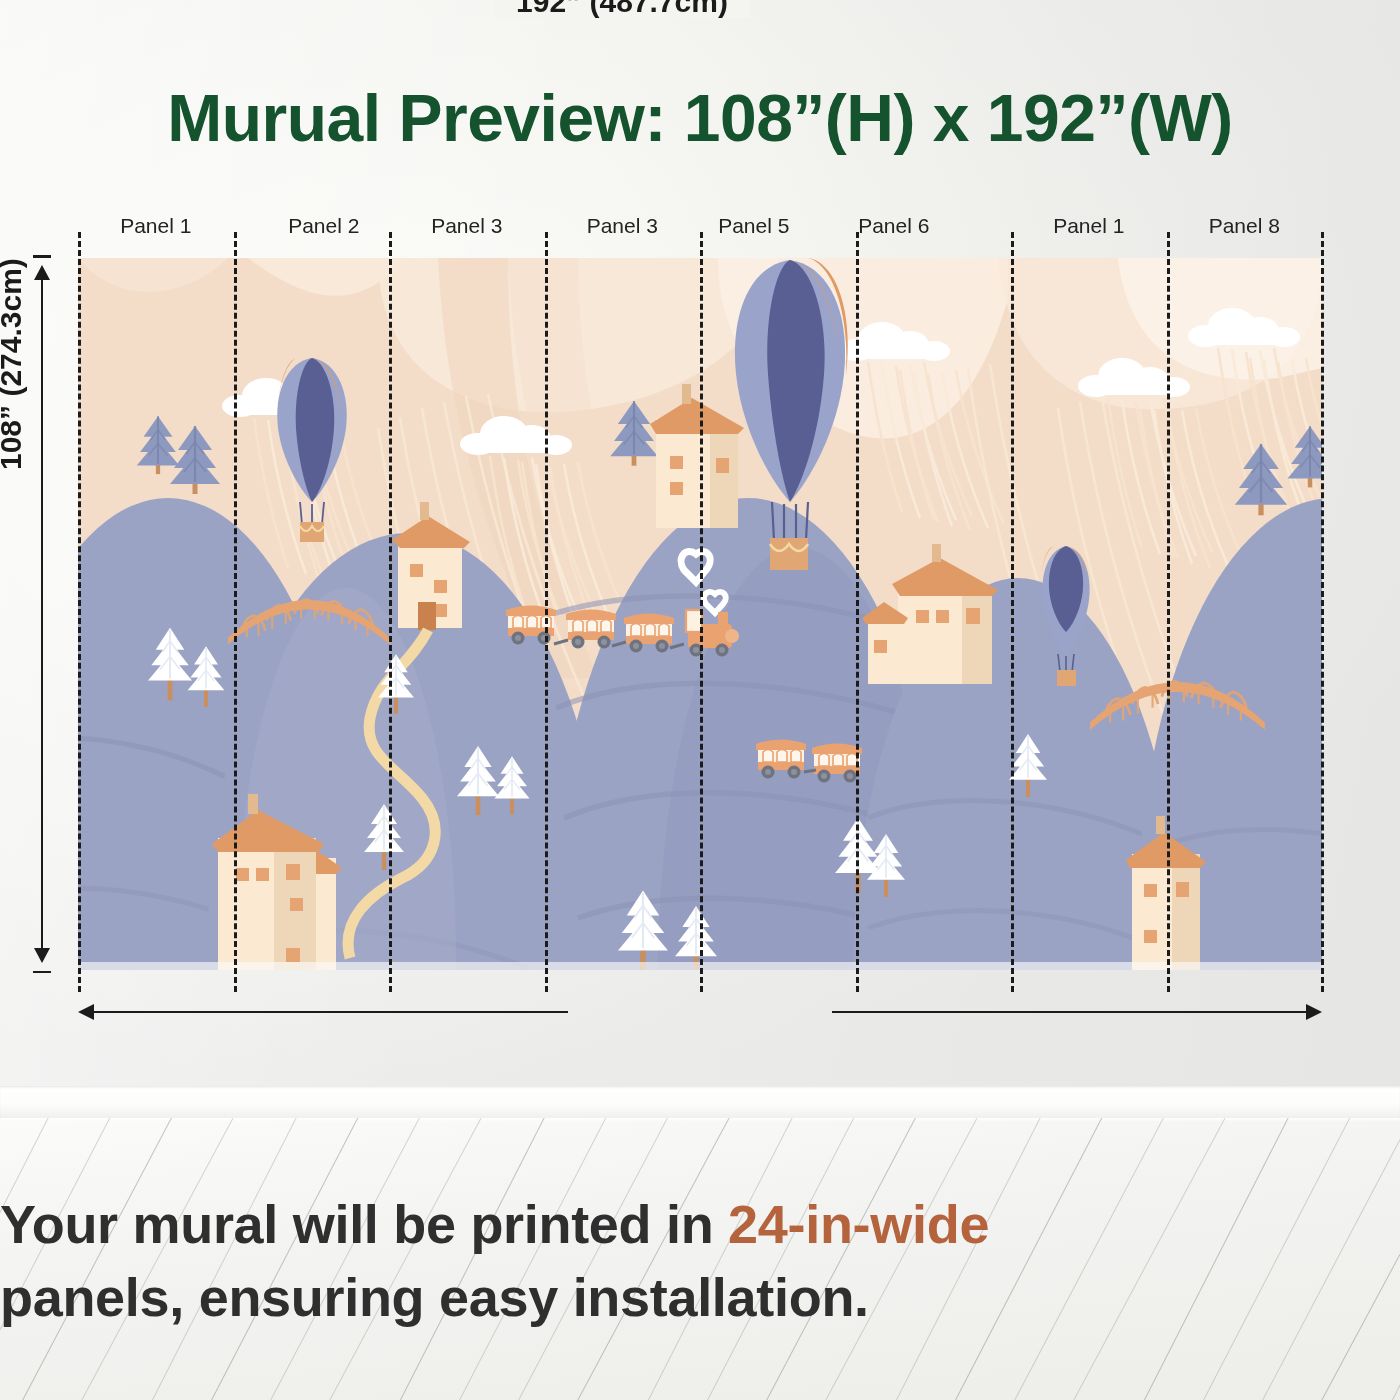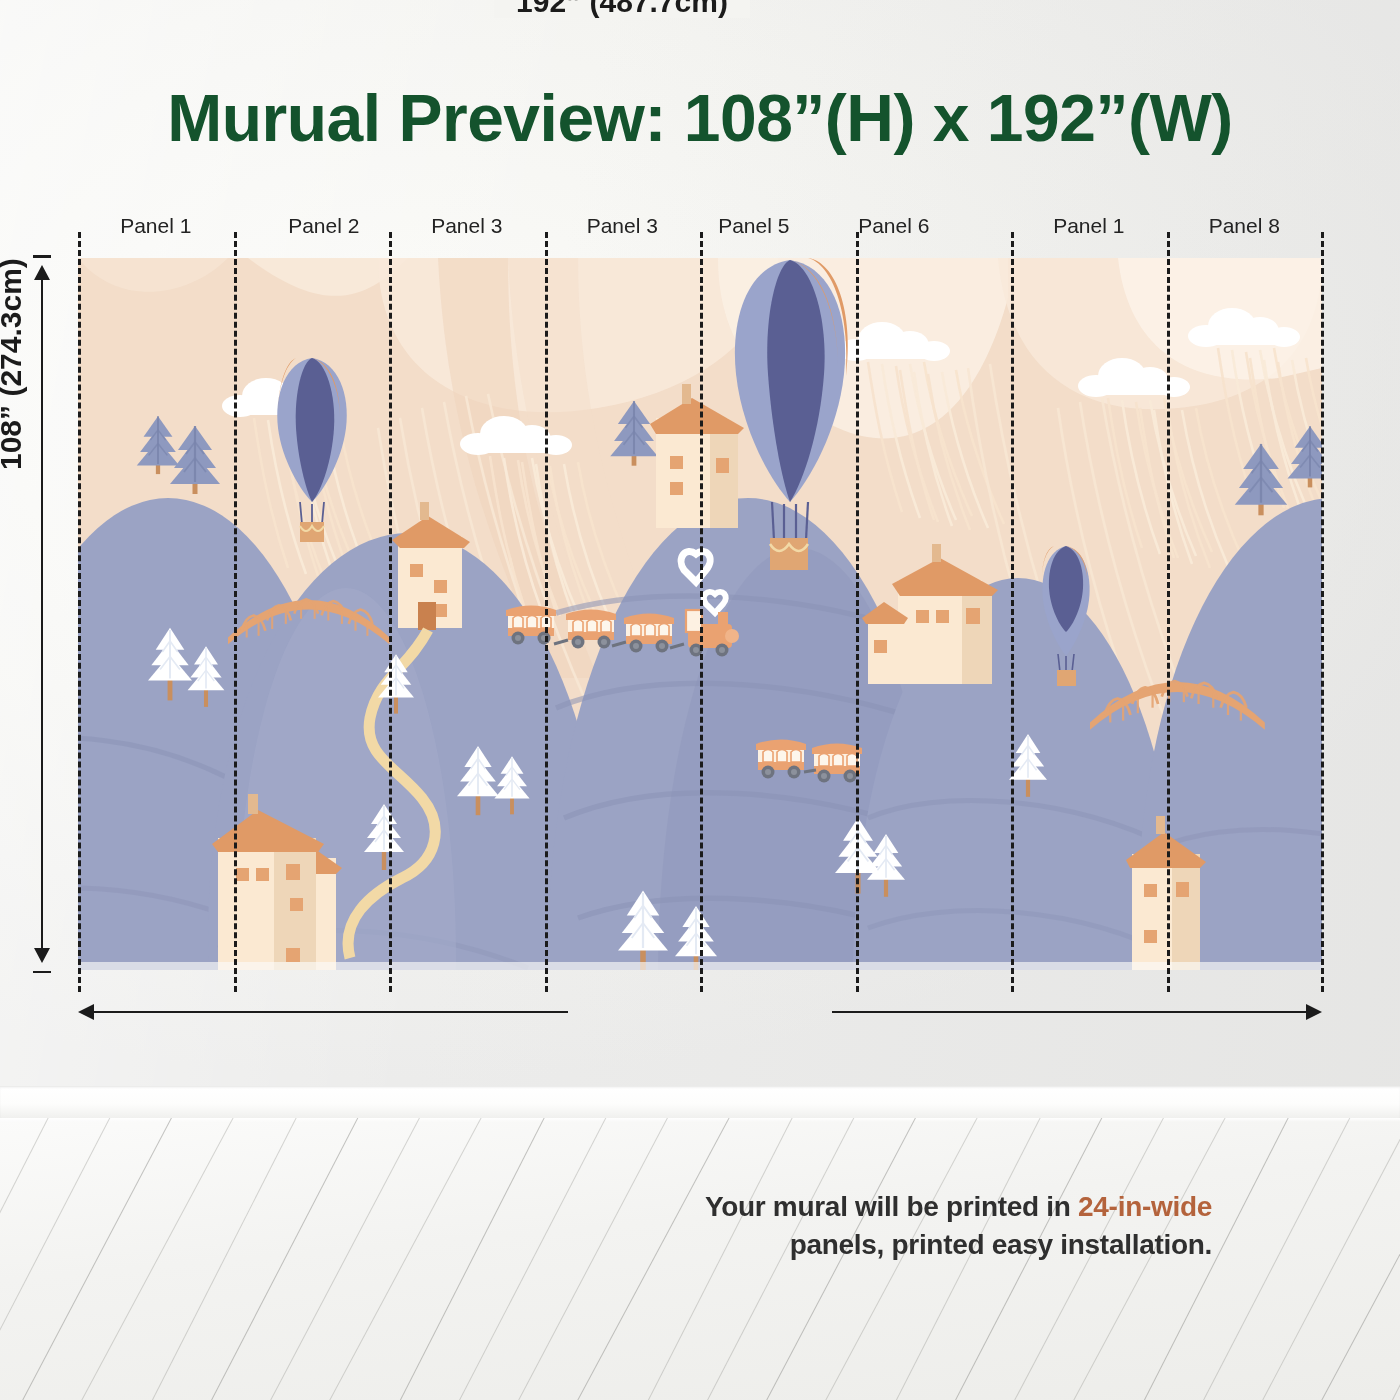--- a/index.html
+++ b/index.html
@@ -121,22 +121,22 @@
     border-left:16px solid #1b1b1b;
   }
   #dim-h-label{
     position:absolute; left:0; top:-15px; width:1244px; text-align:center;
     font-size:30px; font-weight:700; color:#1b1b1b;
   }
   #dim-h-label span{ background:#f4f4f1; padding:0 22px; }
 
   
   #caption{
-    position:absolute; left:0; top:1188px; width:1212px; text-align:right;
-    font-size:28px; font-weight:700; color:#2f2f2f; line-height:1.35;
+    position:absolute; left:0; top:1188px; width:1212px; text-align:left;
+    font-size:54px; font-weight:700; color:#2f2f2f; line-height:1.35;
     letter-spacing:-0.3px;
   }
   .accent{ color:#b4633c; }
 </style>
 </head>
 <body>
 
 <div id="wall"></div>
 
 <div id="title">Murual Preview: 108”(H) x 192”(W)</div>
@@ -574,14 +574,14 @@
     <div class="plank" style="left: 1370px; transform: rotate(27.4deg);"></div>
     <div class="plank" style="left: 1432px; transform: rotate(27.8deg);"></div>
     <div class="plank thick" style="left: 1494px; transform: rotate(28.2deg);"></div>
     <div class="plank" style="left: 1556px; transform: rotate(27deg);"></div>
   </div>
 
 <div id="caption">
   <div>
     <span>Your mural will be printed in </span><span class="accent">24-in-wide</span>
   </div>
-  <div>panels, printed easy installation.</div>
+  <div>panels, ensuring easy installation.</div>
 </div>
 
 </body></html>

